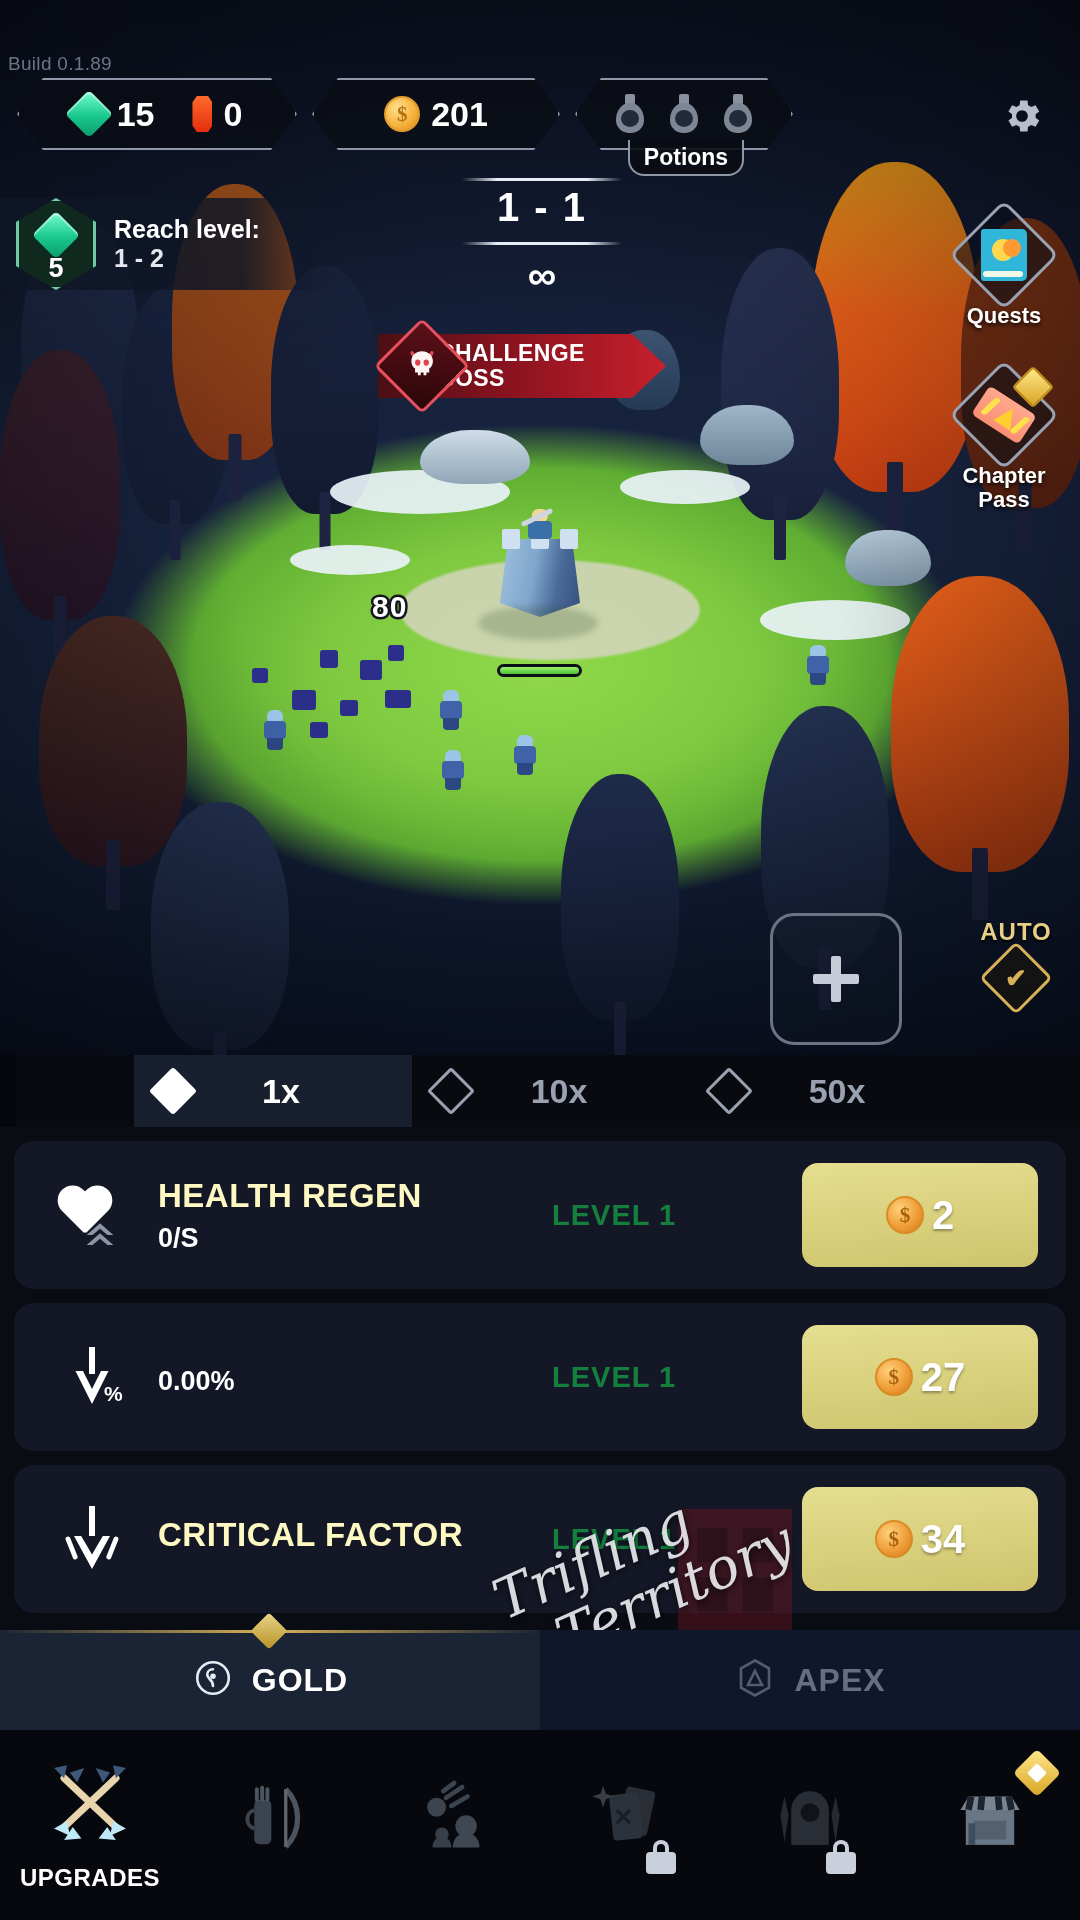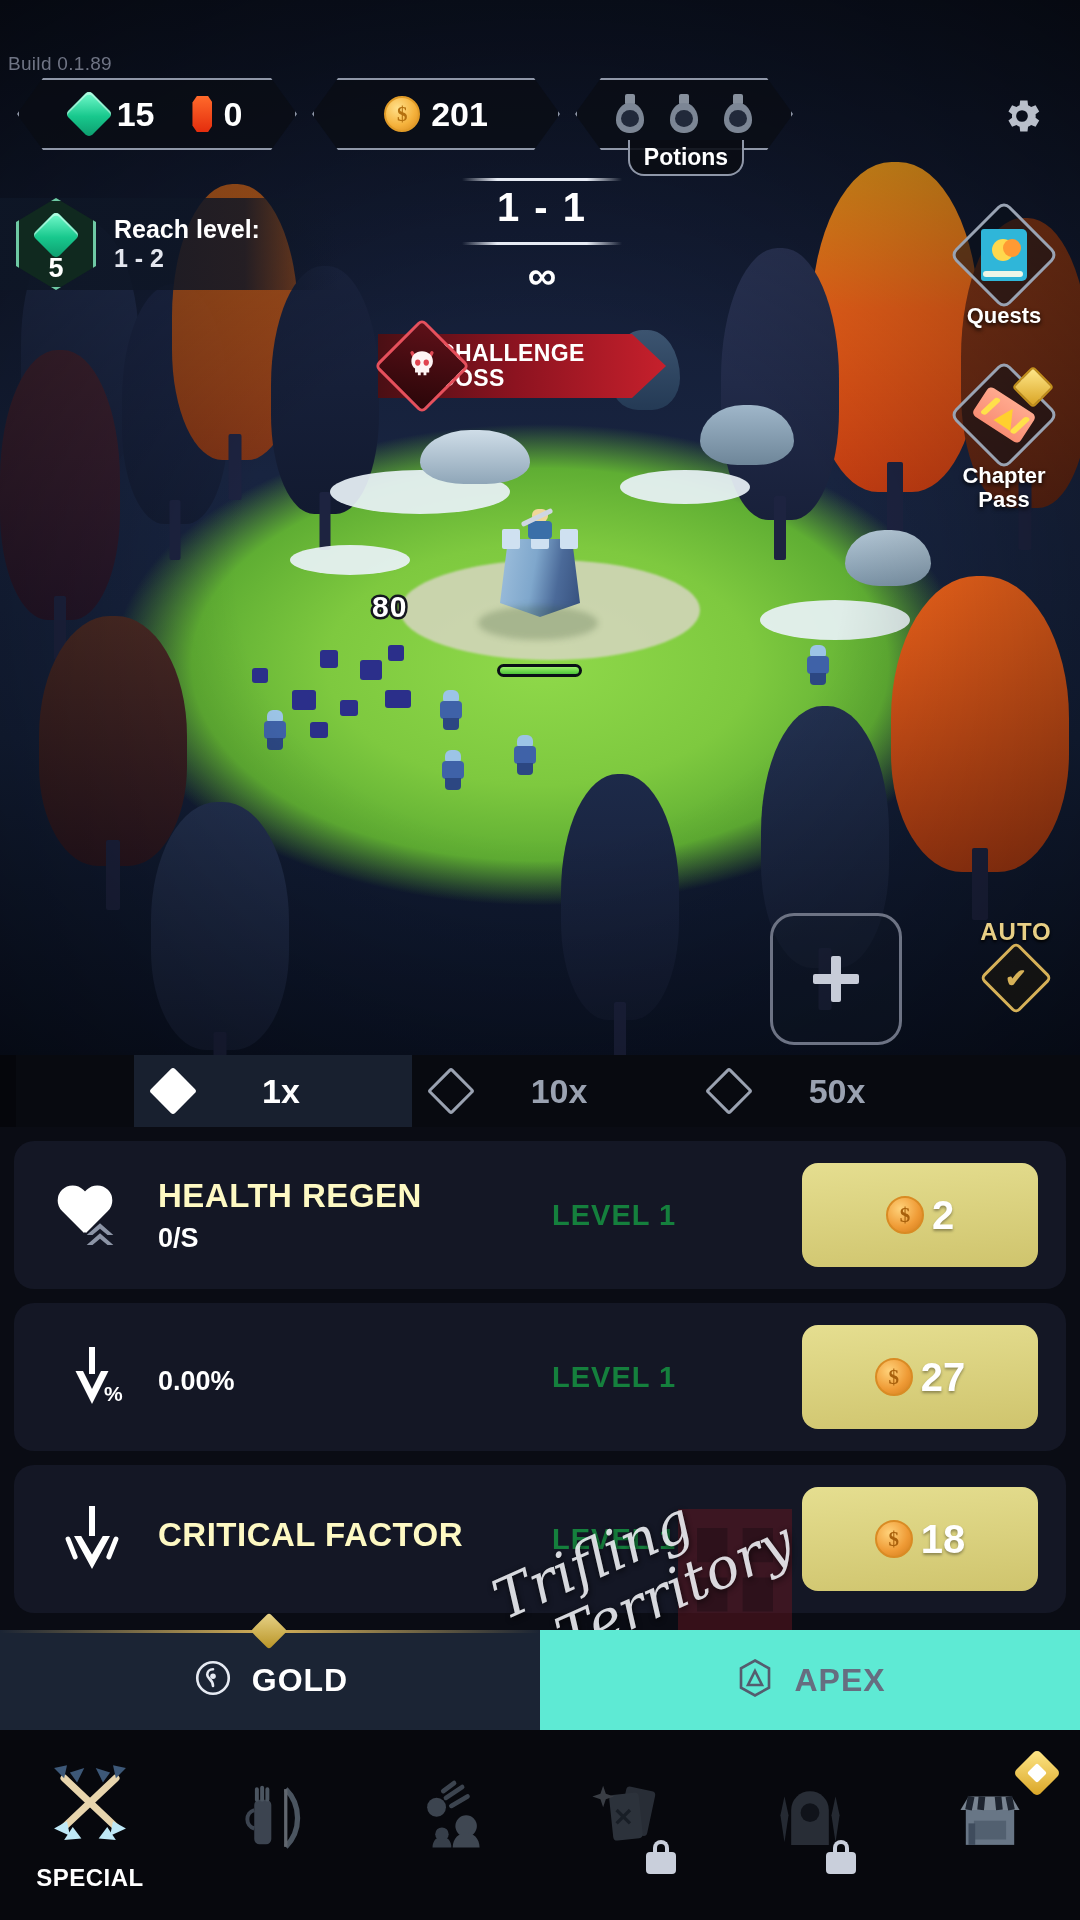--- a/index.html
+++ b/index.html
@@ -190,21 +190,21 @@
     font-size:21px;font-weight:bold;color:#a8600c;font-family:"Liberation Serif",serif;}
   .up-buy .pz{font-size:40px;font-weight:bold;color:#fff;text-shadow:0 2px 3px rgba(0,0,0,.35);}
 
   .heart{width:58px;height:52px;position:relative;}
   .heart:before,.heart:after{content:'';position:absolute;top:0;width:30px;height:46px;
     background:#fff;border-radius:30px 30px 0 0;}
   .heart:before{left:28px;transform:rotate(-45deg);transform-origin:0 100%;}
   .heart:after{left:0;transform:rotate(45deg);transform-origin:100% 100%;}
 
   
-  .cats{position:absolute;left:0;top:1630px;width:1080px;height:100px;background:#5eead4;display:flex;}
+  .cats{position:absolute;left:0;top:1630px;width:1080px;height:100px;background:#0f172a;display:flex;}
   .cat{flex:1;display:flex;align-items:center;justify-content:center;gap:18px;position:relative;}
   .cat.active{background:#1b2434;}
   .cat .cl{font-size:32px;font-weight:bold;letter-spacing:1px;}
   .cat.active .cl{color:#fff;}
   .cat:not(.active) .cl{color:#666e80;}
   .cat.active:before{content:'';position:absolute;left:0;right:0;top:0;height:3px;
     background:linear-gradient(90deg,rgba(214,177,88,0),#d6b158 50%,rgba(214,177,88,0));}
   .cat .spark{position:absolute;left:50%;top:-12px;margin-left:-14px;width:26px;height:26px;
     background:linear-gradient(135deg,#e8d48a,#b89324);transform:rotate(45deg);border-radius:3px;}
 
@@ -542,21 +542,21 @@
           <path d="M4 12 L6.4 18 M20 12 L17.6 18" stroke="#fff" stroke-width="1.6" fill="none" stroke-linecap="round"></path>
         </svg>
       </div>
       <div class="up-txt">
         <div class="nm">CRITICAL FACTOR</div>
         <div class="sb"></div>
       </div>
       <div class="up-lvl">LEVEL 1</div>
       <div class="up-buy">
         <span class="c">$</span>
-        <span class="pz">18</span>
+        <span class="pz">34</span>
       </div>
     </div>
   </div>
 
   <div class="wm-logo">
     <svg viewBox="0 0 100 120" width="190" height="230">
       <path d="M20 20h60v70l-30 24-30-24z" fill="#6a1620" opacity=".85"></path>
       <path d="M30 30h16v18H30zM54 30h16v18H54zM30 56h16v18H30zM54 56h16v18H54z" fill="#3b0c12" opacity=".8"></path>
     </svg>
   </div>
@@ -600,21 +600,21 @@
           <path d="M50 14 l-2 -9 l9 2 z" fill="#3d5878"></path>
           <path d="M14 14 l2 -9 l-9 2 z" fill="#3d5878"></path>
           <path d="M46 10 l-10 -3 l5 10 z" fill="#3d5878"></path>
           <path d="M18 10 l10 -3 l-5 10 z" fill="#3d5878"></path>
           <path d="M16 44 l-9 5 l11 5 z" fill="#bfe9f7"></path>
           <path d="M20 48 l-6 9 l12 -1 z" fill="#bfe9f7"></path>
           <path d="M48 44 l9 5 l-11 5 z" fill="#bfe9f7"></path>
           <path d="M44 48 l6 9 l-12 -1 z" fill="#bfe9f7"></path>
         </svg>
       </span>
-      <span class="nlbl">SPECIAL</span>
+      <span class="nlbl">UPGRADES</span>
     </div>
 
     <div class="navitem">
       <span>
         <svg viewBox="0 0 64 64" width="84" height="84" opacity=".45">
           <path d="M44 10 C56 22 56 42 44 54" stroke="#9fb2c6" stroke-width="4" fill="none"></path>
           <line x1="44" y1="10" x2="44" y2="54" stroke="#cfdae6" stroke-width="2.5"></line>
           <rect x="20" y="18" width="13" height="34" rx="4" fill="#7c8da1"></rect>
           <path d="M22 18 l0 -8 M26 18 l0 -9 M30 18 l0 -8" stroke="#9fb2c6" stroke-width="3" stroke-linecap="round"></path>
           <path d="M20 26 c-7 2 -7 12 0 14" stroke="#7c8da1" stroke-width="3" fill="none"></path>

